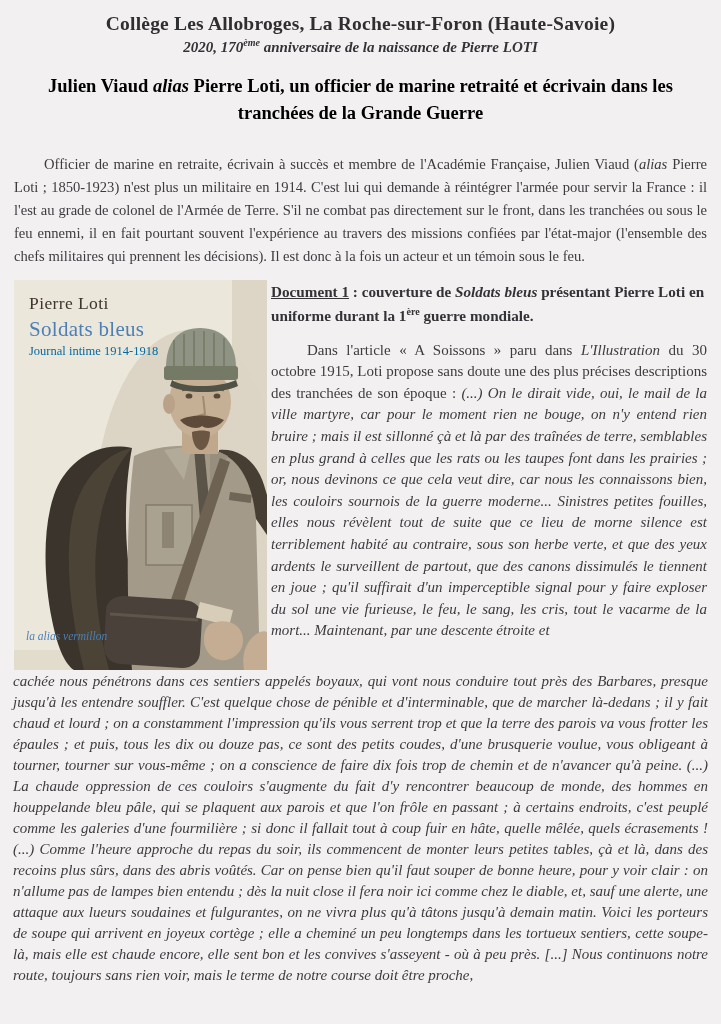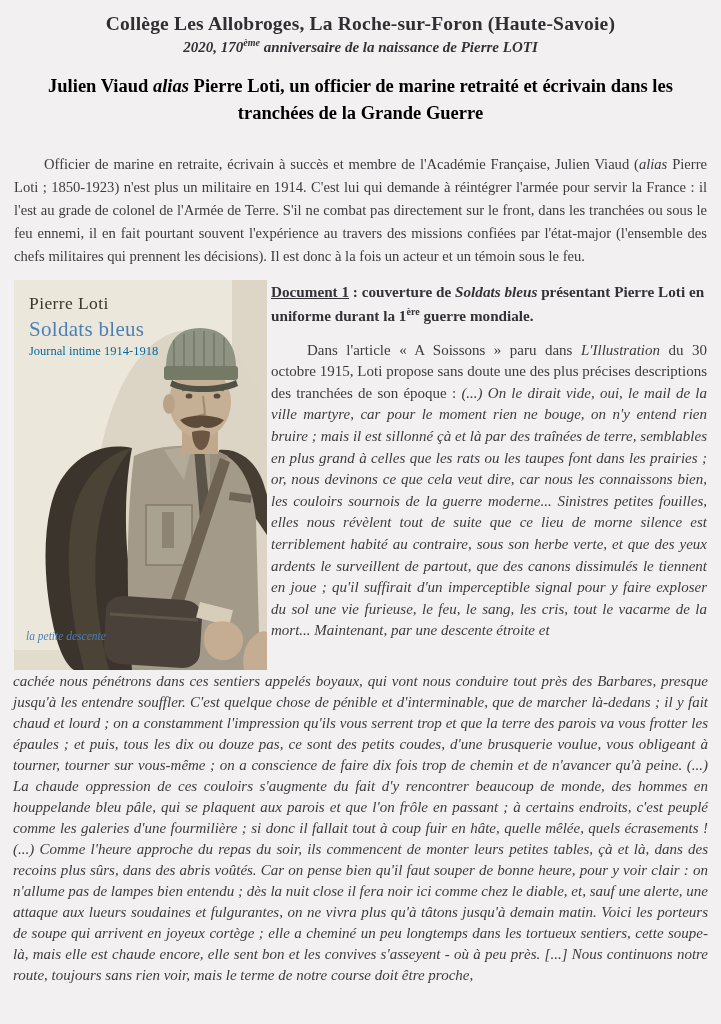--- a/index.html
+++ b/index.html
@@ -155,21 +155,21 @@
         <path d="M178,152 C184,150 192,150 196,152 C196,162 192,170 187,170 C182,170 178,162 178,152 Z" fill="#6b5543"></path>
 
         <path d="M152,88 C152,62 164,48 186,48 C208,48 222,62 222,88 Z" fill="#8e9383"></path>
         <path d="M160,60 L160,86 M170,54 L170,86 M180,51 L180,86 M190,51 L190,86 M200,53 L200,86 M210,58 L210,86" stroke="#7a7f6c" stroke-width="2" fill="none"></path>
         <rect x="150" y="86" width="74" height="14" rx="3" fill="#757a66"></rect>
         <path d="M158,100 C170,108 204,108 222,100 L224,106 C206,114 172,114 156,106 Z" fill="#4f5244"></path>
       </svg>
       <div class="cover-author">Pierre Loti</div>
       <div class="cover-title">Soldats bleus</div>
       <div class="cover-subtitle">Journal intime 1914-1918</div>
-      <div class="cover-imprint">la petite descente</div>
+      <div class="cover-imprint">la alias vermillon</div>
     </div>
 
     <div class="rightcol">
       <p class="caption"><span class="label">Document 1</span><span> : couverture de </span><span class="it">Soldats bleus</span><span> présentant Pierre Loti en uniforme durant la 1</span><sup>ère</sup><span> guerre mondiale.</span></p>
 
 
       <p class="article-col"><span>Dans l'article « A Soissons » paru dans </span><span class="it">L'Illustration</span><span> du 30 octobre 1915, Loti propose sans doute une des plus précises descriptions des tranchées de son époque : </span><span class="quote">(...) On le dirait vide, oui, le mail de la ville martyre, car pour le moment rien ne bouge, on n'y entend rien bruire ; mais il est sillonné çà et là par des traînées de terre, semblables en plus grand à celles que les rats ou les taupes font dans les prairies ; or, nous devinons ce que cela veut dire, car nous les connaissons bien, les couloirs sournois de la guerre moderne... Sinistres petites fouilles, elles nous révèlent tout de suite que ce lieu de morne silence est terriblement habité au contraire, sous son herbe verte, et que des yeux ardents le surveillent de partout, que des canons dissimulés le tiennent en joue ; qu'il suffirait d'un imperceptible signal pour y faire exploser du sol une vie furieuse, le feu, le sang, les cris, tout le vacarme de la mort... Maintenant, par une descente étroite et</span></p>
     </div>
   </div>
 

